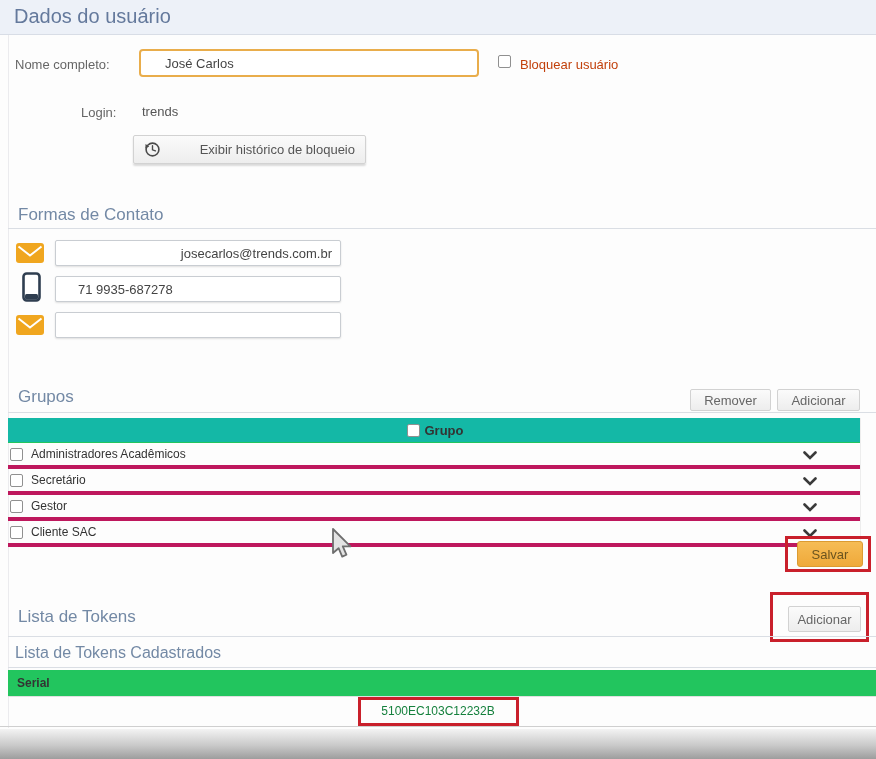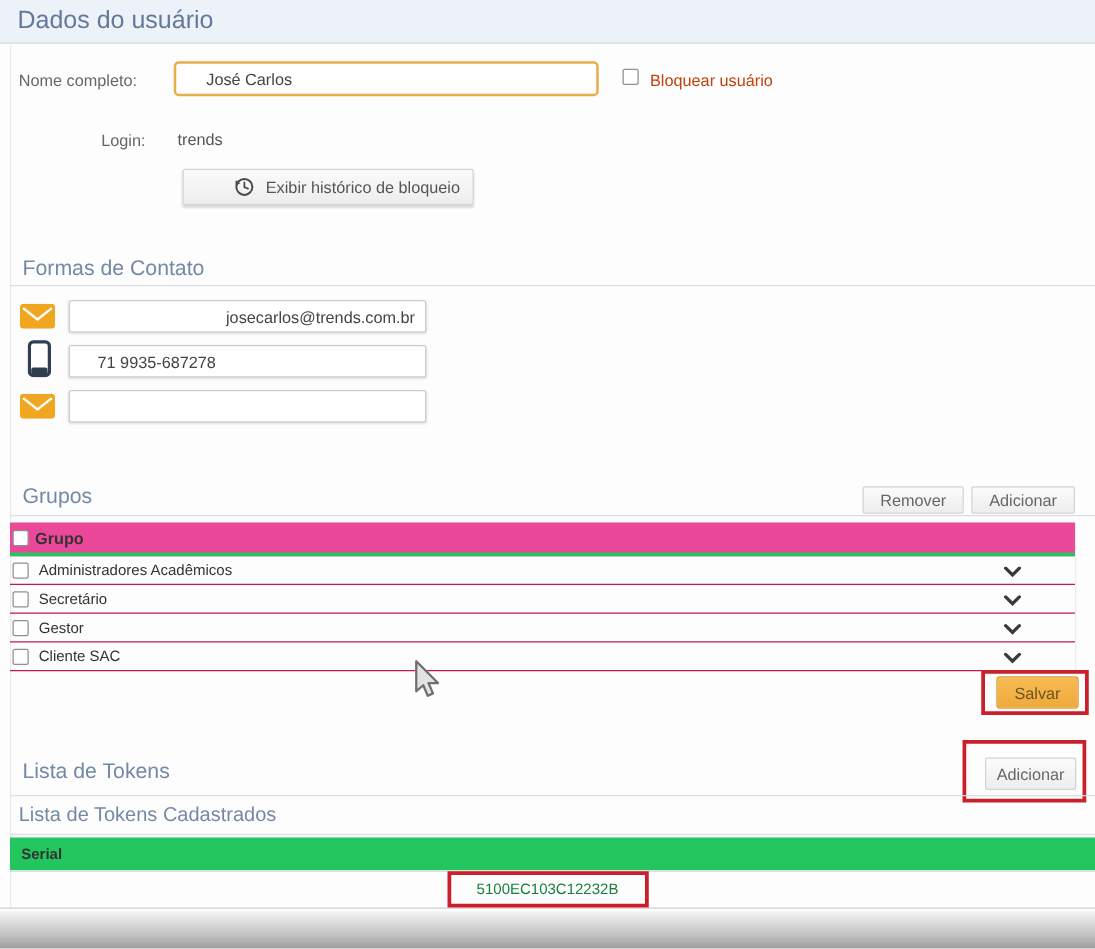--- a/index.html
+++ b/index.html
@@ -20,38 +20,38 @@
             border-radius:4px;padding:0 8px 0 24px;font-size:13px;color:#444;background:#fff;
             box-sizing:border-box;outline:none;}
 
   .chk{appearance:none;-webkit-appearance:none;width:13px;height:13px;border:1px solid #909090;
        border-radius:2px;background:#fff;margin:0;position:absolute;}
 
   .btn-flat{background:linear-gradient(#fbfbfb,#ededed);border:1px solid #d2d2d2;border-radius:2px;
             font-size:13px;color:#666;position:absolute;display:flex;align-items:center;
             justify-content:center;box-sizing:border-box;font-family:"Liberation Sans",sans-serif;}
 
-  .btn-history{left:146px;top:135px;width:233px;height:29px;justify-content:flex-end;
+  .btn-history{left:133px;top:135px;width:233px;height:29px;justify-content:space-between;
                gap:9px;padding:0 10px;box-shadow:0 2px 2px rgba(0,0,0,0.14);color:#555;}
 
   .section-h{position:absolute;font-size:17px;color:#7389a5;}
   .hr{position:absolute;left:8px;width:868px;height:1px;background:#dadee4;}
 
   .inp-contact{position:absolute;left:55px;width:286px;height:26px;border:1px solid #c9cdd2;
                border-radius:2px;box-shadow:0 1px 2px rgba(0,0,0,0.12);padding:0 8px 0 22px;
                font-size:13px;color:#444;box-sizing:border-box;outline:none;background:#fff;}
   .cicon{position:absolute;}
 
   .btn-remover{left:690px;top:389px;width:81px;height:22px;}
   .btn-add-groups{left:777px;top:389px;width:83px;height:22px;}
 
   .groups-table{position:absolute;left:8px;top:418px;width:852px;border-right:1px solid #ededed;}
-  .gt-header{height:24px;background:#ec4899;border-bottom:3px solid #22c55e;display:flex;
-             align-items:center;font-weight:bold;font-size:13px;color:#333;position:relative;}
-  .gt-row{height:22px;border-bottom:1px solid #be185d;display:flex;align-items:center;
+  .gt-header{height:24px;background:#14b8a6;border-bottom:1px solid #22c55e;display:flex;
+             align-items:center;font-weight:bold;font-size:13px;color:#333;position:relative;justify-content:center;}
+  .gt-row{height:22px;border-bottom:4px solid #be185d;display:flex;align-items:center;
           position:relative;font-size:12px;color:#333;}
   .gt-chk{position:relative;margin-left:2px;flex:0 0 auto;}
   .gt-label{margin-left:8px;}
   .gt-header .gt-label{margin-left:5px;}
   .chev{position:absolute;right:43px;top:6px;}
 
   .hl-box{position:absolute;border:3px solid #c9202b;box-sizing:border-box;}
 
   .btn-salvar{left:797px;top:541px;width:66px;height:26px;background:linear-gradient(#f6bc55,#efa93a);
               border:1px solid #dc9b31;border-radius:3px;color:#6b541f;font-size:13px;}

